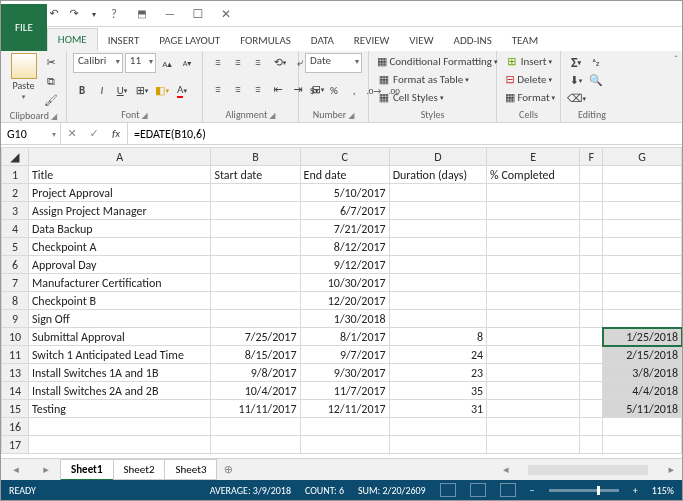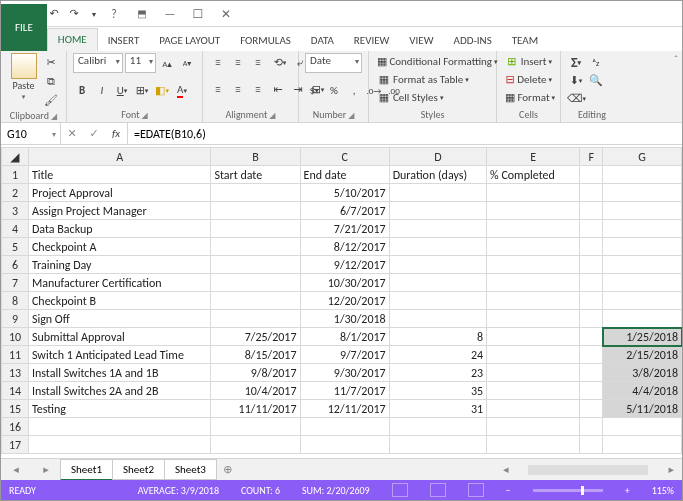--- a/index.html
+++ b/index.html
@@ -60,26 +60,26 @@
 td.hdr-cell { text-align: left !important; border-radius: 8px; }
 .sel-cell { background: #d6d6d6; }
 th.sel-col { background: #d2e8d8; border-bottom: 2px solid #217346; }
 th.sel-row { background: #d2e8d8; border-right: 2px solid #217346; }
 .sel-outline { outline: 2px solid #217346; outline-offset: -1px; }
 
 
 .sheet-tabs { position: absolute; bottom: 20px; left: 0; right: 0; height: 22px; background: #f1f1f1; border-top: 1px solid #d4d4d4; display: flex; align-items: center; font-size: 11px; }
 .sheet-tabs .nav { width: 60px; display: flex; justify-content: space-around; color: #888; }
 .sheet-tabs .tab { padding: 3px 10px; border: 1px solid #ccc; background: #fff; margin-left: -1px; cursor: pointer; }
-.sheet-tabs .tab.active { border-bottom: 2px solid #217346; font-weight: normal; background: #fff; }
+.sheet-tabs .tab.active { border-bottom: 2px solid #217346; font-weight: bold; background: #fff; }
 .sheet-tabs .add { width: 22px; text-align: center; color: #888; cursor: pointer; }
 .sheet-tabs .hscroll { flex: 1; display: flex; align-items: center; justify-content: flex-end; padding-right: 8px; color: #888; gap: 20px; }
 
 
-.status { position: absolute; bottom: 0; left: 0; right: 0; height: 20px; background: #8b5cf6; color: #fff; display: flex; align-items: center; font-size: 10px; padding: 0 8px; gap: 22px; }
+.status { position: absolute; bottom: 0; left: 0; right: 0; height: 20px; background: #0c4a6e; color: #fff; display: flex; align-items: center; font-size: 10px; padding: 0 8px; gap: 14px; }
 .status .filler { flex: 1; }
 .status .view-btn { width: 16px; height: 14px; border: 1px solid rgba(255,255,255,.4); }
 .status .zoom-track { width: 70px; height: 3px; background: rgba(255,255,255,.4); position: relative; }
 .status .zoom-track::before { content: ""; position: absolute; left: 48px; top: -3px; width: 3px; height: 9px; background: #fff; }
 </style>
 </head>
 <body>
 
 <div class="titlebar">
   <div class="left">
@@ -331,21 +331,21 @@
           <td class="col-A">Checkpoint A</td>
           <td class="col-B"></td>
           <td class="col-C">8/12/2017</td>
           <td class="col-D"></td>
           <td class="col-E"></td>
           <td class="col-F"></td>
           <td class="col-G"></td>
         </tr>
         <tr>
           <th class="rowhdr ">6</th>
-          <td class="col-A">Training Day</td>
+          <td class="col-A">Approval Day</td>
           <td class="col-B"></td>
           <td class="col-C">9/12/2017</td>
           <td class="col-D"></td>
           <td class="col-E"></td>
           <td class="col-F"></td>
           <td class="col-G"></td>
         </tr>
         <tr>
           <th class="rowhdr ">7</th>
           <td class="col-A">Manufacturer Certification</td>

